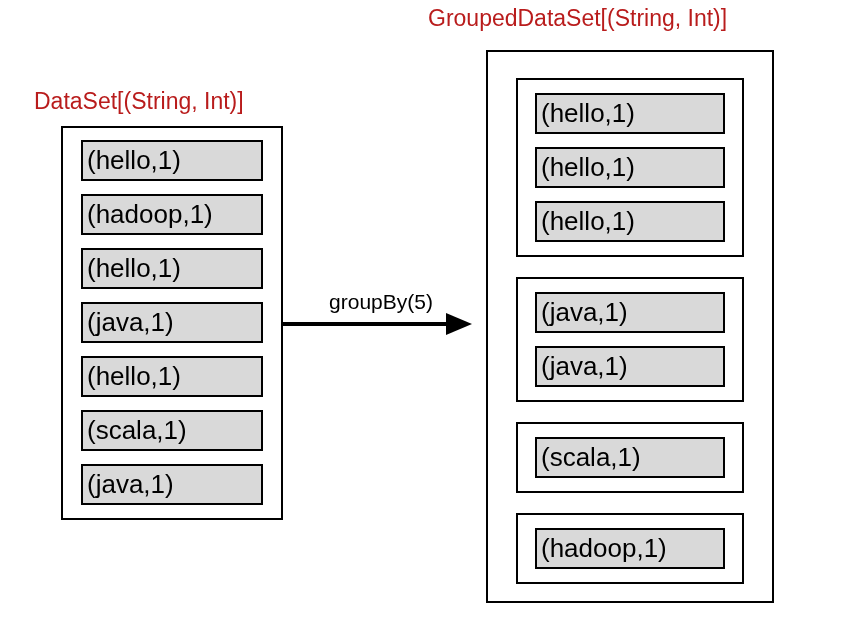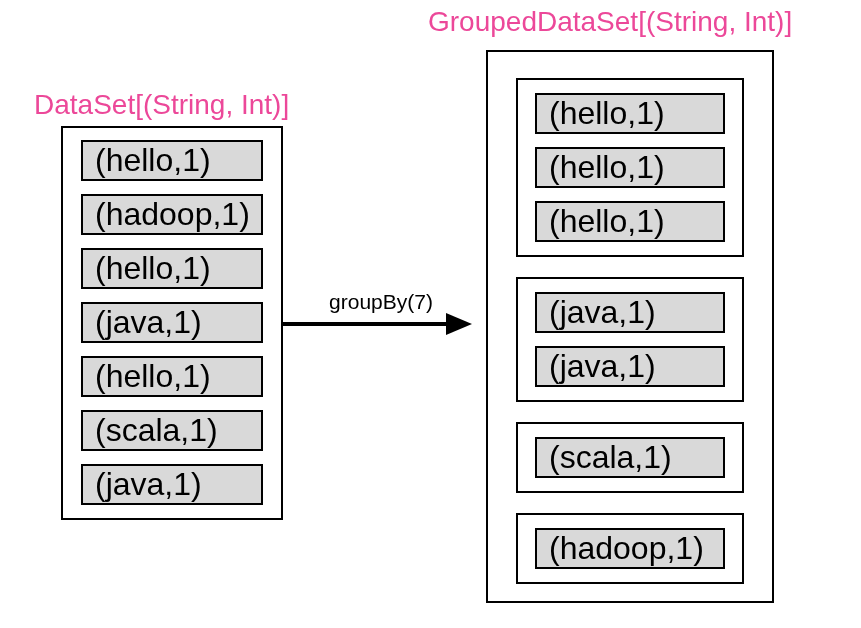--- a/index.html
+++ b/index.html
@@ -12,23 +12,23 @@
     width: 861px;
     height: 628px;
     background: var(--bg, #ffffff);
     font-family: "Liberation Sans", sans-serif;
     color: #000000;
     overflow: hidden;
   }
   .title {
     position: absolute;
     white-space: nowrap;
-    font-size: 28px;
+    font-size: 23px;
     line-height: 1.2;
-    color: #ec4899;
+    color: #b91c1c;
   }
   .left-title  { left: 34px;  top: 76px; margin-top: 12px; }
   .right-title { left: 428px; top: 5px; }
 
   .outer-box {
     position: absolute;
     box-sizing: border-box;
     border: 2px solid var(--stroke, #000000);
     background: #ffffff;
     display: flex;
@@ -54,24 +54,24 @@
     flex-direction: column;
     padding: 13px 17px;
     gap: 13px;
   }
   .tuple {
     box-sizing: border-box;
     height: 41px;
     flex: 0 0 41px;
     border: 2px solid var(--stroke, #000000);
     background: var(--item-fill, #d9d9d9);
-    font-size: 32px;
+    font-size: 26px;
     display: flex;
     align-items: center;
-    padding-left: 12px;
+    padding-left: 4px;
     white-space: nowrap;
     text-align: center;
   }
   .arrow-svg {
     position: absolute;
     left: 283px; top: 309px;
     width: 195px; height: 30px;
   }
   .arrow-label {
     position: absolute;
@@ -92,21 +92,21 @@
   <div class="outer-box left-box">
     <div class="tuple">(hello,1)</div>
     <div class="tuple">(hadoop,1)</div>
     <div class="tuple">(hello,1)</div>
     <div class="tuple">(java,1)</div>
     <div class="tuple">(hello,1)</div>
     <div class="tuple">(scala,1)</div>
     <div class="tuple">(java,1)</div>
   </div>
 
-  <div class="arrow-label">groupBy(7)</div>
+  <div class="arrow-label">groupBy(5)</div>
   <svg class="arrow-svg" viewBox="0 0 195 30" aria-hidden="true">
     <line x1="0" y1="15" x2="166" y2="15" stroke="#000000" stroke-width="4"></line>
     <polygon points="163,4 189,15 163,26" fill="#000000"></polygon>
   </svg>
 
   <div class="title right-title">GroupedDataSet[(String, Int)]</div>
 
   <div class="outer-box right-box">
     <div class="group">
       <div class="tuple">(hello,1)</div>

